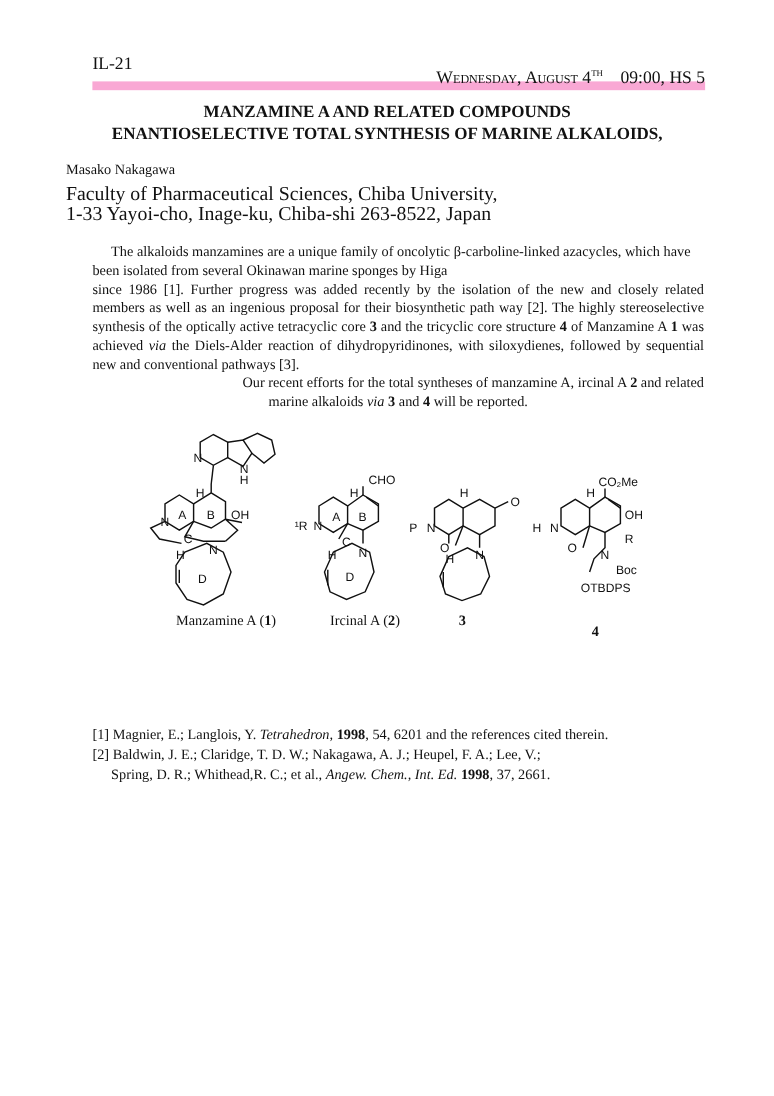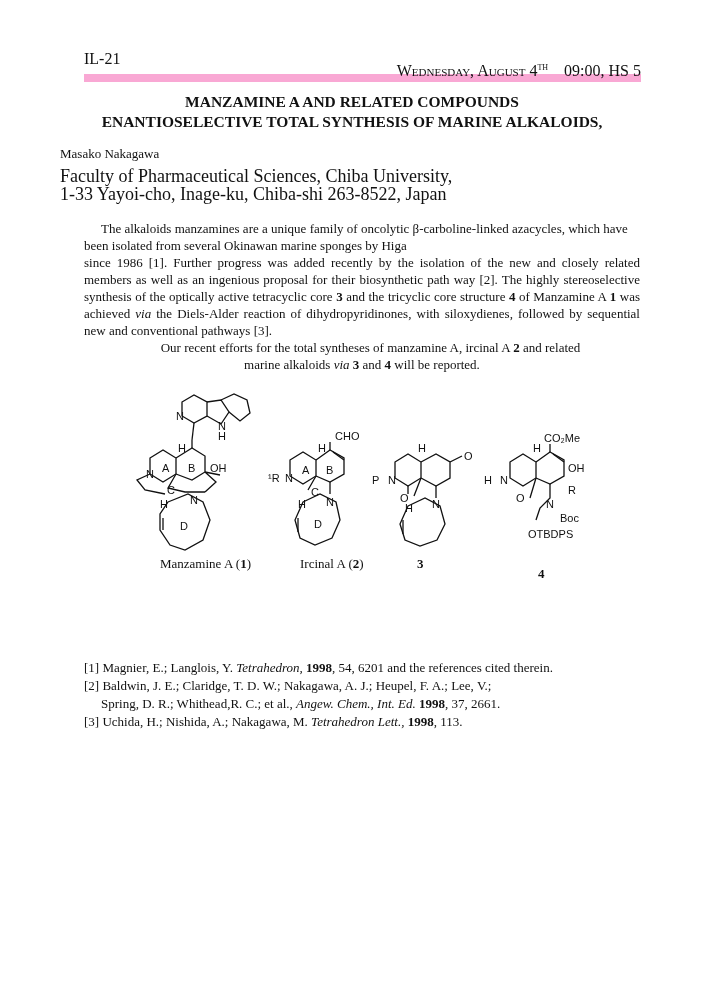--- a/index.html
+++ b/index.html
@@ -38,21 +38,21 @@
 
 <div class="author">Masako Nakagawa</div>
 <div class="affil">
   <div>Faculty of Pharmaceutical Sciences, Chiba University,</div>
   <div>1-33 Yayoi-cho, Inage-ku, Chiba-shi 263-8522, Japan</div>
 </div>
 
 <div class="body">
   <p class="indent" style="text-align:left">The alkaloids manzamines are a unique family of oncolytic β-carboline-linked azacycles, which have been isolated from several Okinawan marine sponges by Higa</p>
   <p><span>since 1986 [1].   Further progress was added recently by the isolation of the new and closely related members as well as an ingenious proposal for their biosynthetic path way [2].   The highly stereoselective synthesis of the optically active tetracyclic core </span><b>3</b><span> and the tricyclic core structure </span><b>4</b><span> of Manzamine A </span><b>1</b><span> was achieved </span><i>via</i><span> the Diels-Alder reaction of dihydropyridinones, with siloxydienes, followed by sequential new and conventional pathways [3].</span></p>
-  <p class="indent" style="text-align:center"><span>Our recent efforts for the total syntheses of manzamine A, ircinal A </span><b>2</b><span> and related</span></p>
+  <p class="indent" style="text-align:right"><span>Our recent efforts for the total syntheses of manzamine A, ircinal A </span><b>2</b><span> and related</span></p>
   <p style="text-align:center"><span>marine alkaloids </span><i>via</i><span> </span><b>3</b><span> and </span><b>4</b><span> will be reported.</span></p>
 </div>
 
 <svg class="chem" viewBox="0 0 704 200" width="704" height="200">
   <g stroke="#111" stroke-width="1.3" fill="none">
 
     <path d="M182,12 L194,5 L207,12 L207,26 L194,33 L182,26 Z"></path>
     <path d="M207,12 L221,10 L229,22 L221,34 L207,26"></path>
     <path d="M221,10 L234,4 L247,10 L250,23 L240,31 L229,22"></path>
     <path d="M194,33 L192,50"></path>
@@ -142,14 +142,13 @@
 
 <div class="caption" style="left:160px;top:556px;"><span>Manzamine A</span> (<b>1</b>)</div>
 <div class="caption" style="left:300px;top:556px;"><span>Ircinal A</span> (<b>2</b>)</div>
 <div class="caption" style="left:417px;top:556px;"><b>3</b></div>
 <div class="caption" style="left:538px;top:566px;"><b>4</b></div>
 
 <div class="refs">
   <div><span>[1]</span> <span>Magnier, E.; Langlois, Y. </span><i>Tetrahedron,</i> <b>1998</b><span>, 54, 6201 and the references cited therein.</span></div>
   <div><span>[2]</span> <span>Baldwin, J. E.; Claridge, T. D. W.; Nakagawa, A. J.; Heupel, F. A.; Lee, V.;</span></div>
   <div class="cont"><span>Spring, D. R.; Whithead,R. C.; et al., </span><i>Angew. Chem., Int. Ed.</i> <b>1998</b><span>, 37, 2661.</span></div>
-  <div><span>[3]</span> <span>Uchida, H.; Nishida, A.; Nakagawa, M. </span><i>Tetrahedron Lett.,</i> <b>1998</b><span>, 113.</span></div>
 </div>
 
 </body></html>

